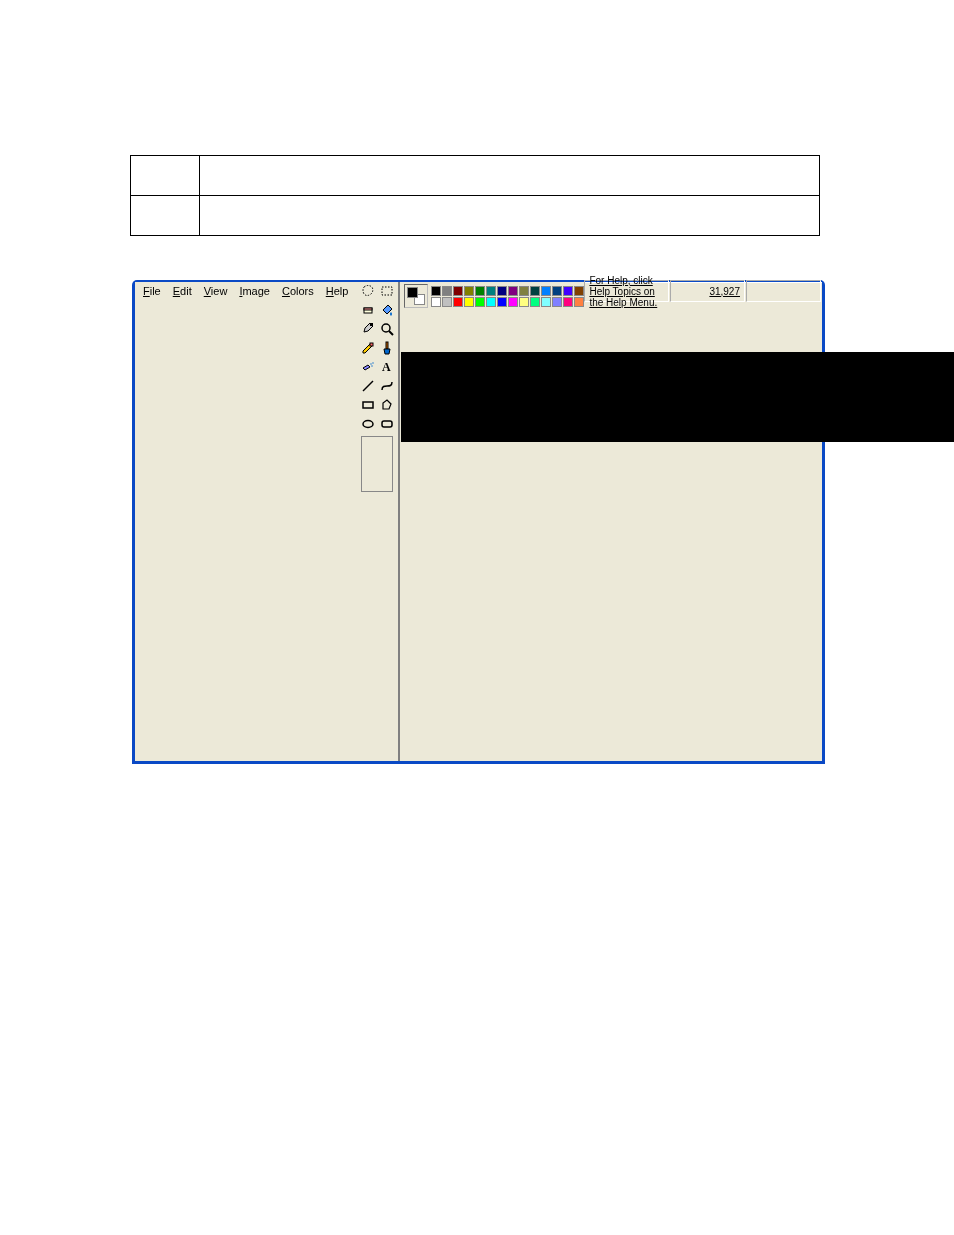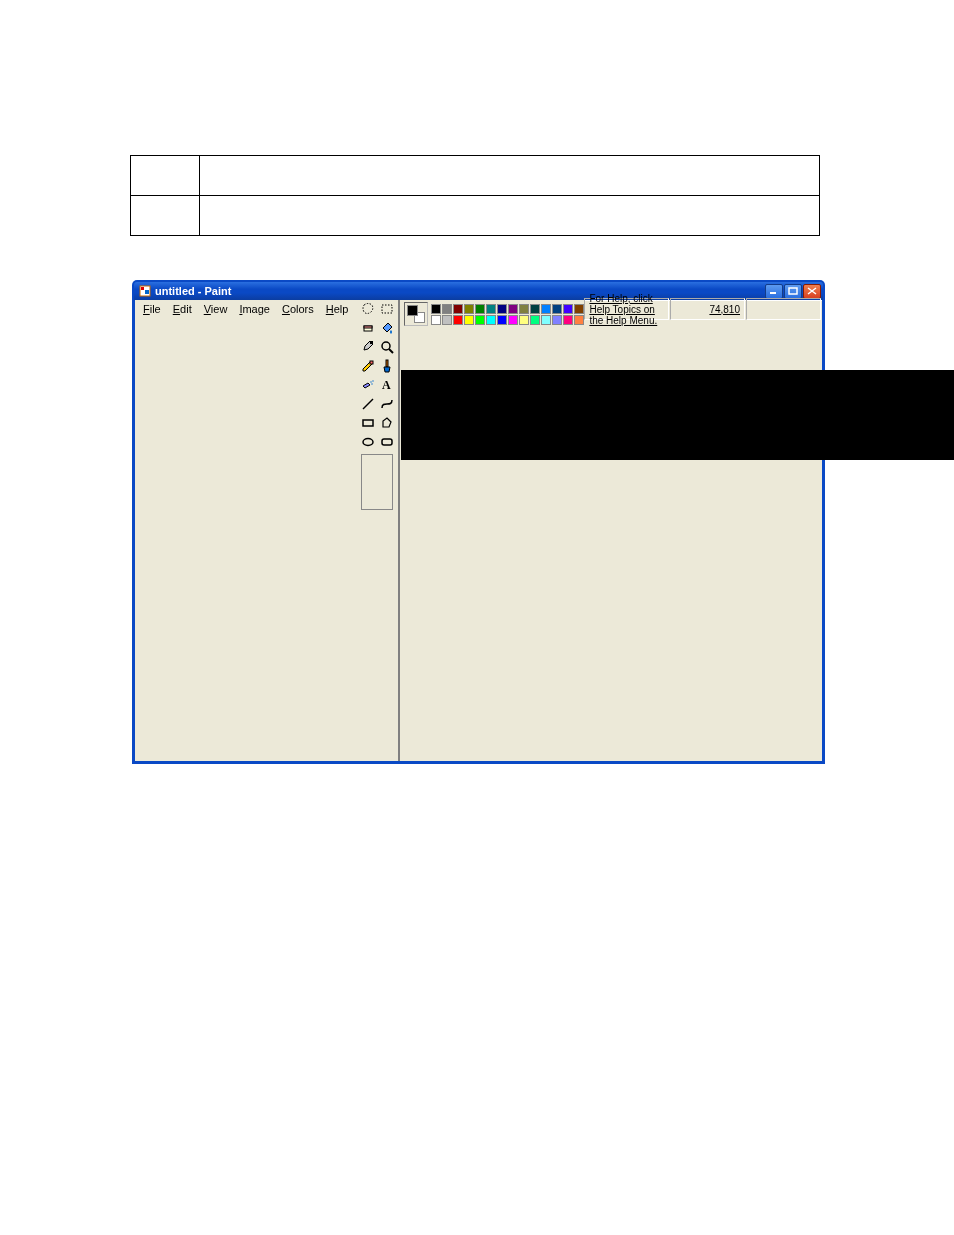--- a/index.html
+++ b/index.html
@@ -271,45 +271,20 @@
   </div>
   <div class="row">
     <div class="cell1"></div>
     <div class="cell2"></div>
   </div>
 </div>
 
 <div class="paint-window">
   <div class="paint-inner">
 
-    <div class="titlebar">
-      <span class="app-icon">
-        <svg width="12" height="12" viewBox="0 0 12 12">
-          <rect x="1" y="1" width="10" height="10" fill="#fff" stroke="#c86a00"></rect>
-          <rect x="2" y="2" width="3" height="3" fill="#d00"></rect>
-          <rect x="6" y="5" width="4" height="4" fill="#06c"></rect>
-        </svg>
-      </span>
-      <span class="title-text">untitled - Paint</span>
-      <span class="win-btn min">
-        <svg width="10" height="8" viewBox="0 0 10 8">
-              <rect x="1" y="5" width="6" height="2" fill="#fff"></rect>
-            </svg>
-      </span>
-      <span class="win-btn max">
-        <svg width="10" height="8" viewBox="0 0 10 8">
-              <rect x="1" y="1" width="8" height="6" fill="none" stroke="#fff" stroke-width="1.5"></rect>
-            </svg>
-      </span>
-      <span class="win-btn close">
-        <svg width="10" height="8" viewBox="0 0 10 8">
-              <path d="M1 1 L9 7 M9 1 L1 7" stroke="#fff" stroke-width="1.5"></path>
-            </svg>
-      </span>
-    </div>
 
     <div class="client">
 
       <div class="menubar">
         <span class="menu-item"><span class="ul">F</span>ile</span>
         <span class="menu-item"><span class="ul">E</span>dit</span>
         <span class="menu-item"><span class="ul">V</span>iew</span>
         <span class="menu-item"><span class="ul">I</span>mage</span>
         <span class="menu-item"><span class="ul">C</span>olors</span>
         <span class="menu-item"><span class="ul">H</span>elp</span>
@@ -484,20 +459,20 @@
               <div class="swatch" style="background: rgb(128, 128, 255);"></div>
               <div class="swatch" style="background: rgb(64, 0, 255);"></div>
               <div class="swatch" style="background: rgb(255, 0, 128);"></div>
               <div class="swatch" style="background: rgb(128, 64, 0);"></div>
               <div class="swatch" style="background: rgb(255, 128, 64);"></div>
             </div>
       </div>
 
       <div class="statusbar">
         <div class="pane help">For Help, click Help Topics on the Help Menu.</div>
-        <div class="pane coords">74,810</div>
+        <div class="pane coords">31,927</div>
         <div class="pane last"></div>
       </div>
     </div>
   </div>
 </div>
 
 </div>
 
 </body></html>

